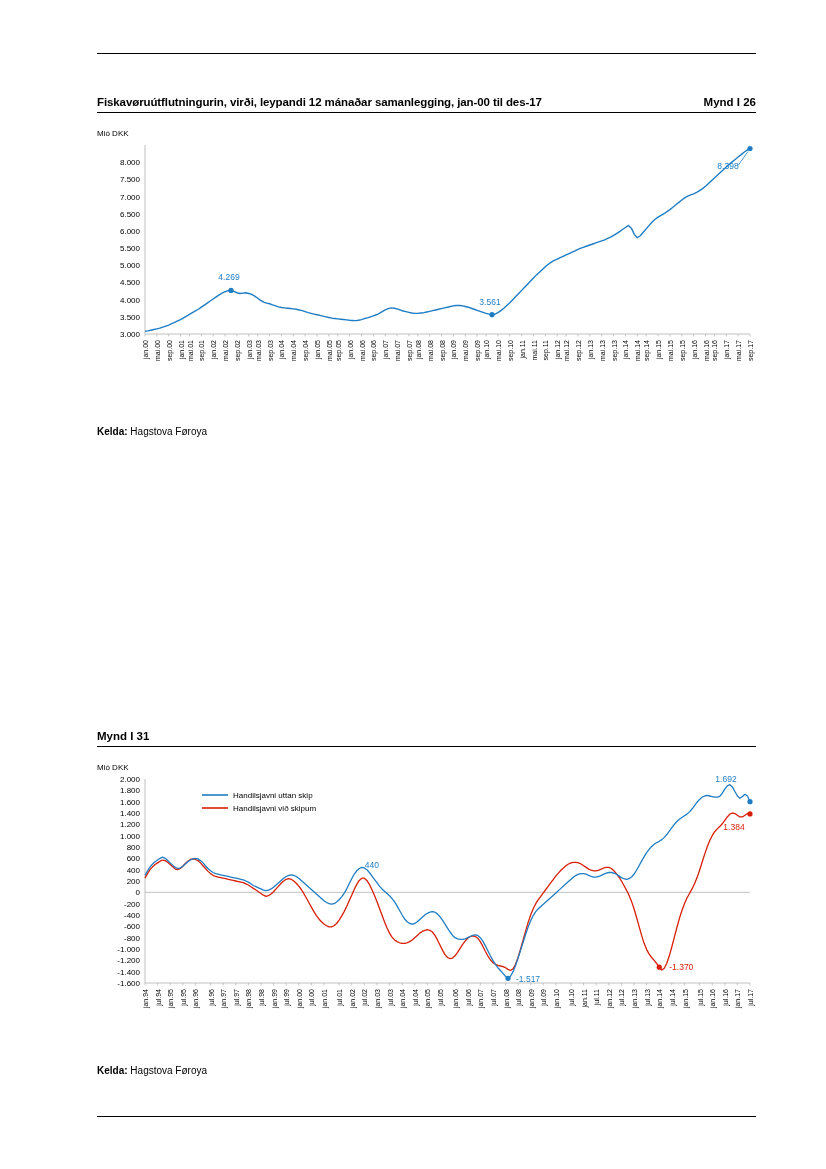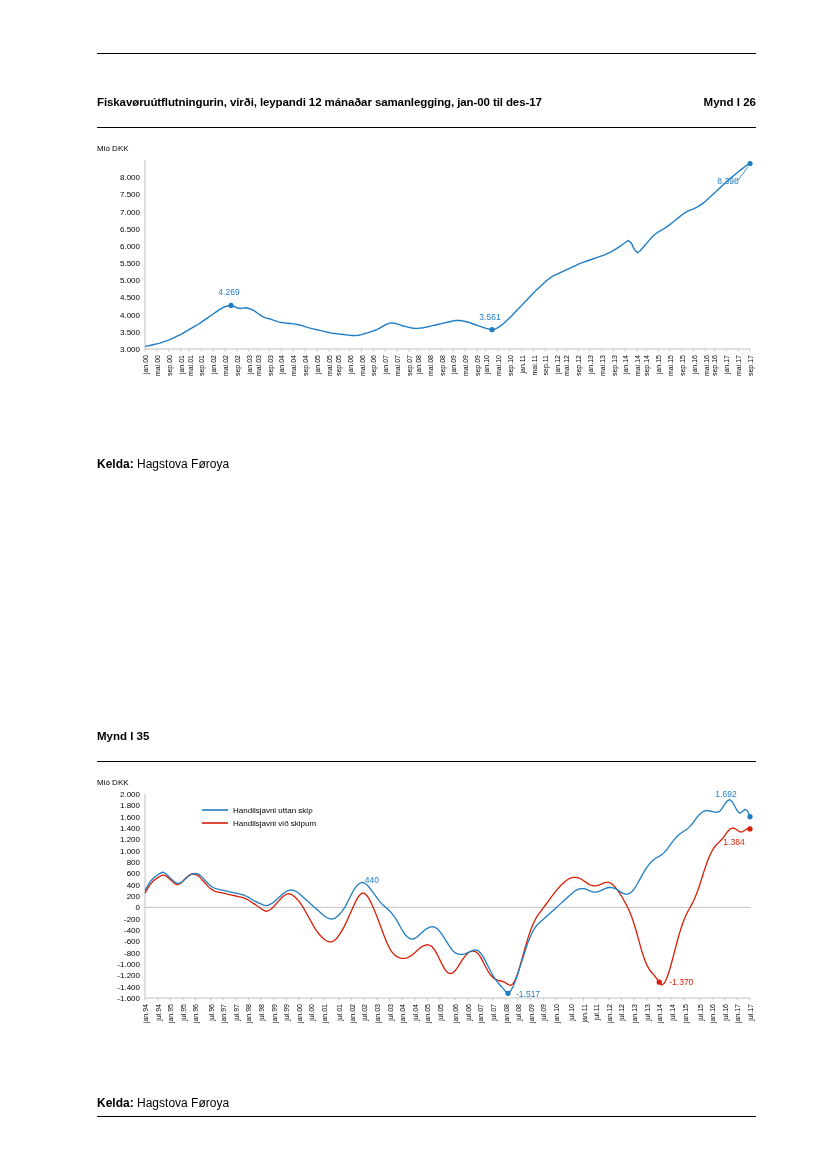--- a/index.html
+++ b/index.html
@@ -39,21 +39,21 @@
   .figure {
     position: absolute;
     left: 97px;
     width: 659px;
   }
   .fig-titlebar {
     display: flex;
     justify-content: space-between;
     align-items: flex-end;
     border-bottom: 1.4px solid #000;
-    padding-bottom: 19px;
+    padding-bottom: 4px;
   }
   .fig-title {
     font-size: 11.5px;
     font-weight: bold;
     letter-spacing: -0.1px;
   }
   .fig-number {
     font-size: 11.5px;
     font-weight: bold;
   }
@@ -63,22 +63,22 @@
     margin-bottom: 1px;
   }
   .plotwrap {
     position: relative;
     width: 659px;
   }
   .plotwrap svg {
     display: block;
   }
   .source {
-    font-size: 12px;
-    margin-top: 18px;
+    font-size: 10px;
+    margin-top: 2px;
   }
   .source b { font-weight: bold; }
 
   
   .ytick {
     font-size: 8px;
     fill: #000;
     font-family: "Liberation Sans", sans-serif;
   }
   .xtick {
@@ -246,21 +246,21 @@
         </svg>
     </div>
     <div class="source">
       <b>Kelda:</b>
       <span>Hagstova Føroya</span>
     </div>
   </div>
 
   <div class="figure" style="top:730px;">
     <div class="fig-titlebar">
-      <div class="fig-number">Mynd I 35</div>
+      <div class="fig-number">Mynd I 31</div>
     </div>
     <div class="fig-unit">Mió DKK</div>
     <div class="plotwrap">
       <svg id="svg2" width="659" height="290" viewBox="0 0 659 290">
           <text x="43" y="9" text-anchor="end" class="ytick">2.000</text>
           <text x="43" y="20.333333333333336" text-anchor="end" class="ytick">1.800</text>
           <text x="43" y="31.666666666666668" text-anchor="end" class="ytick">1.600</text>
           <text x="43" y="43" text-anchor="end" class="ytick">1.400</text>
           <text x="43" y="54.333333333333336" text-anchor="end" class="ytick">1.200</text>
           <text x="43" y="65.66666666666666" text-anchor="end" class="ytick">1.000</text>

